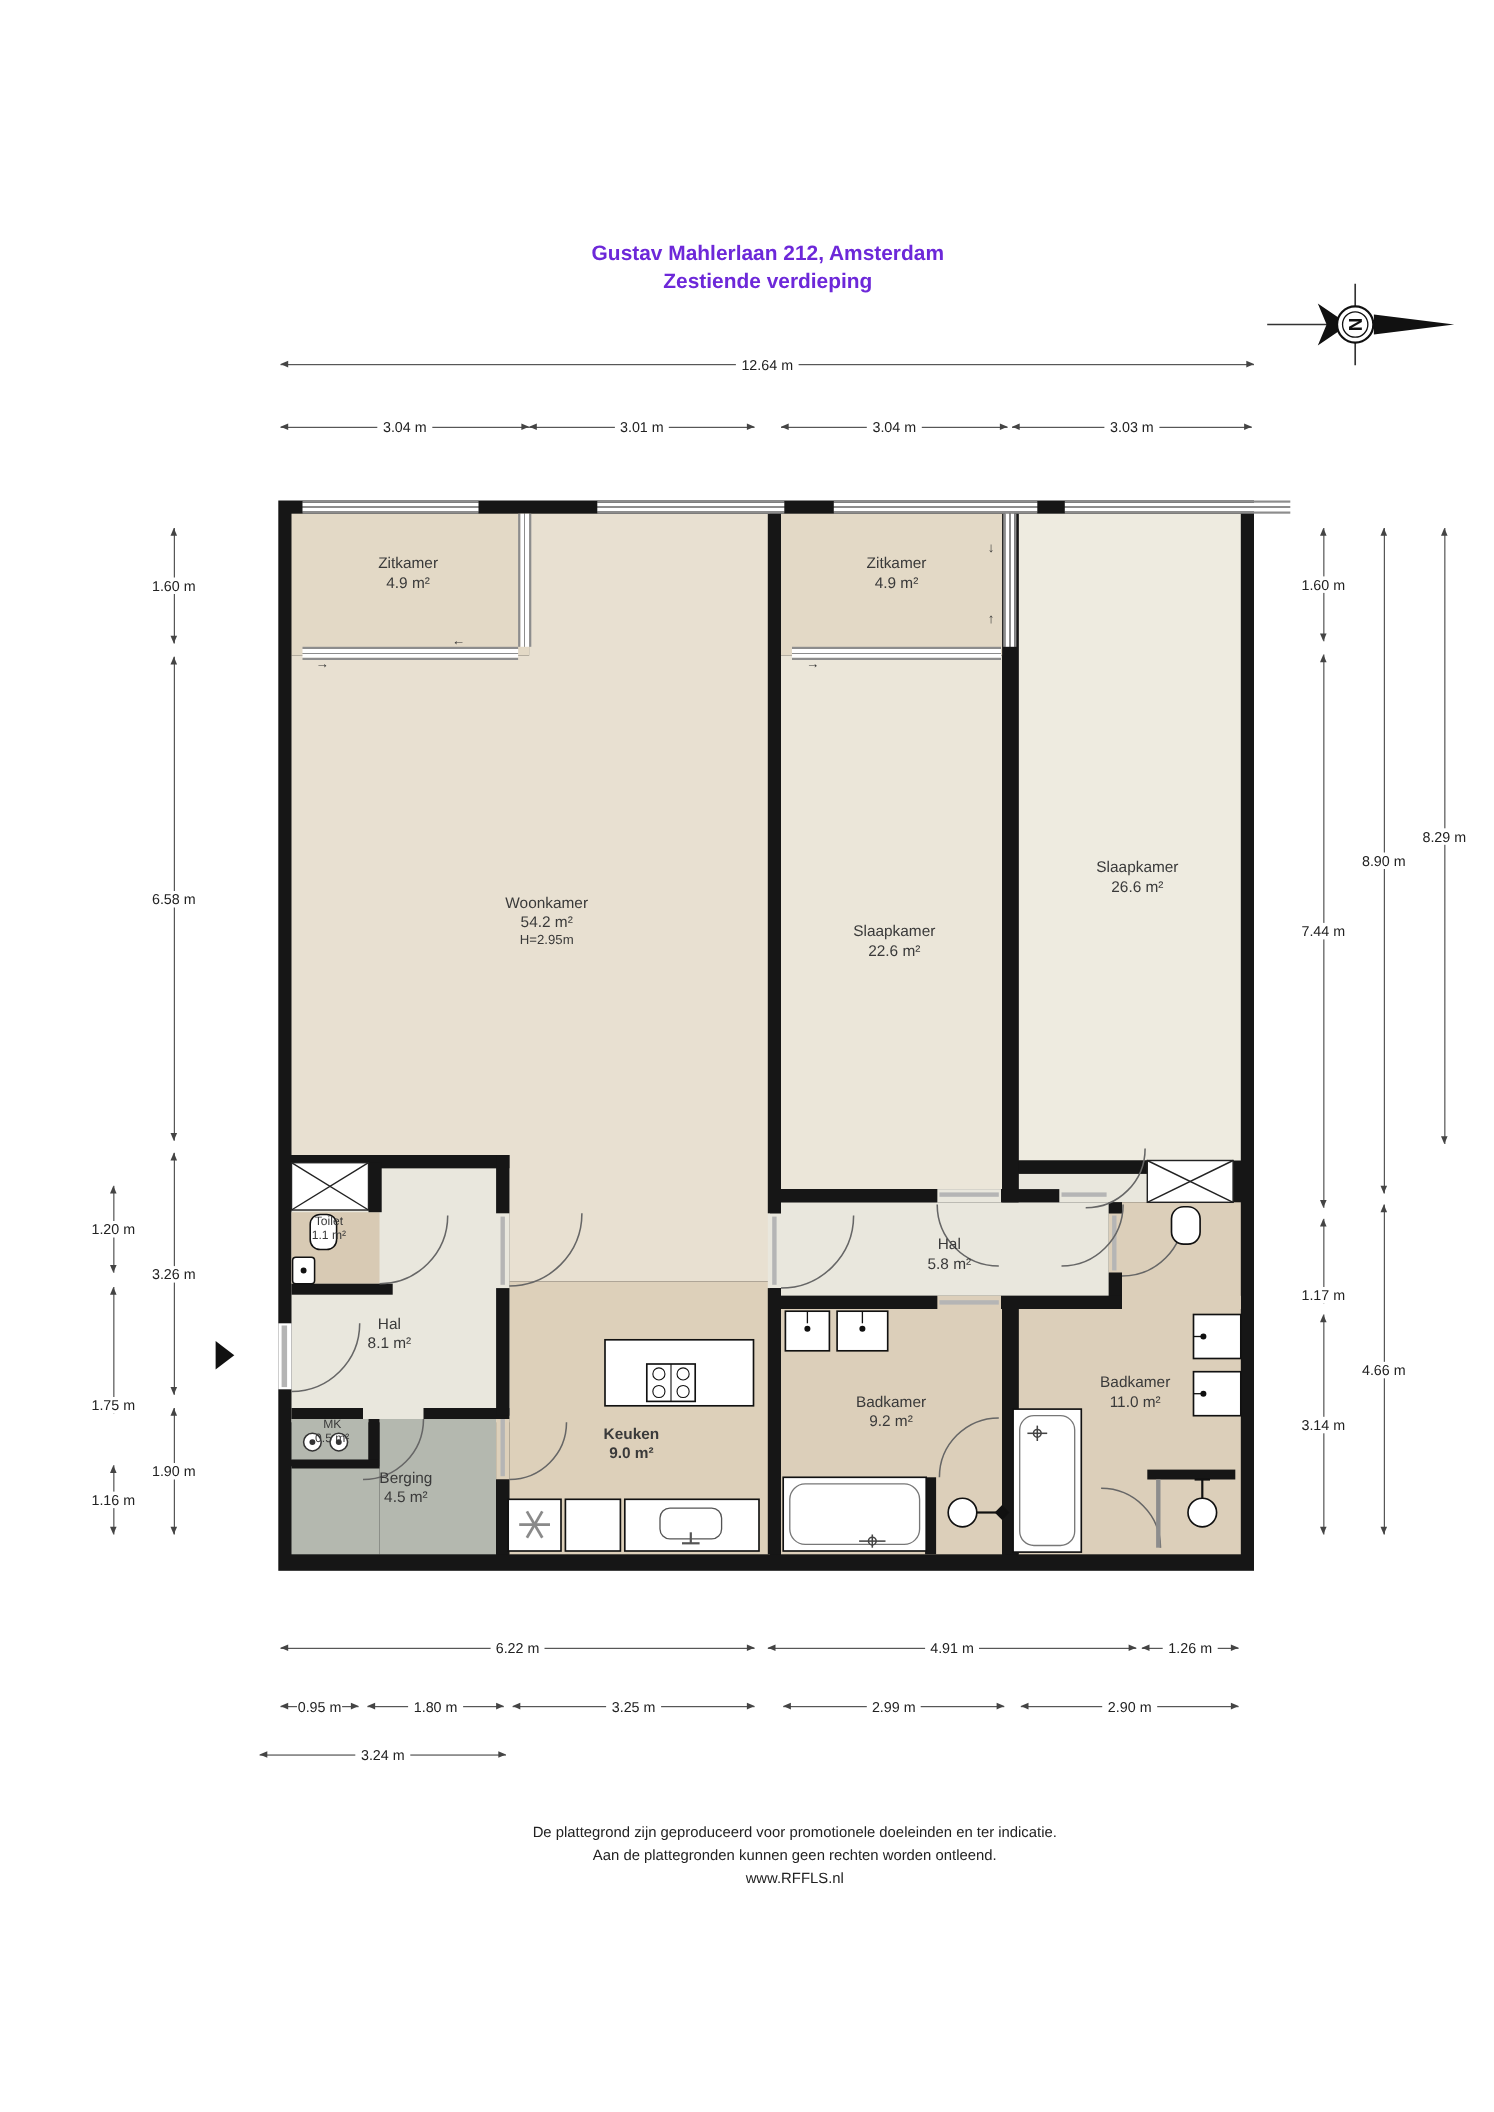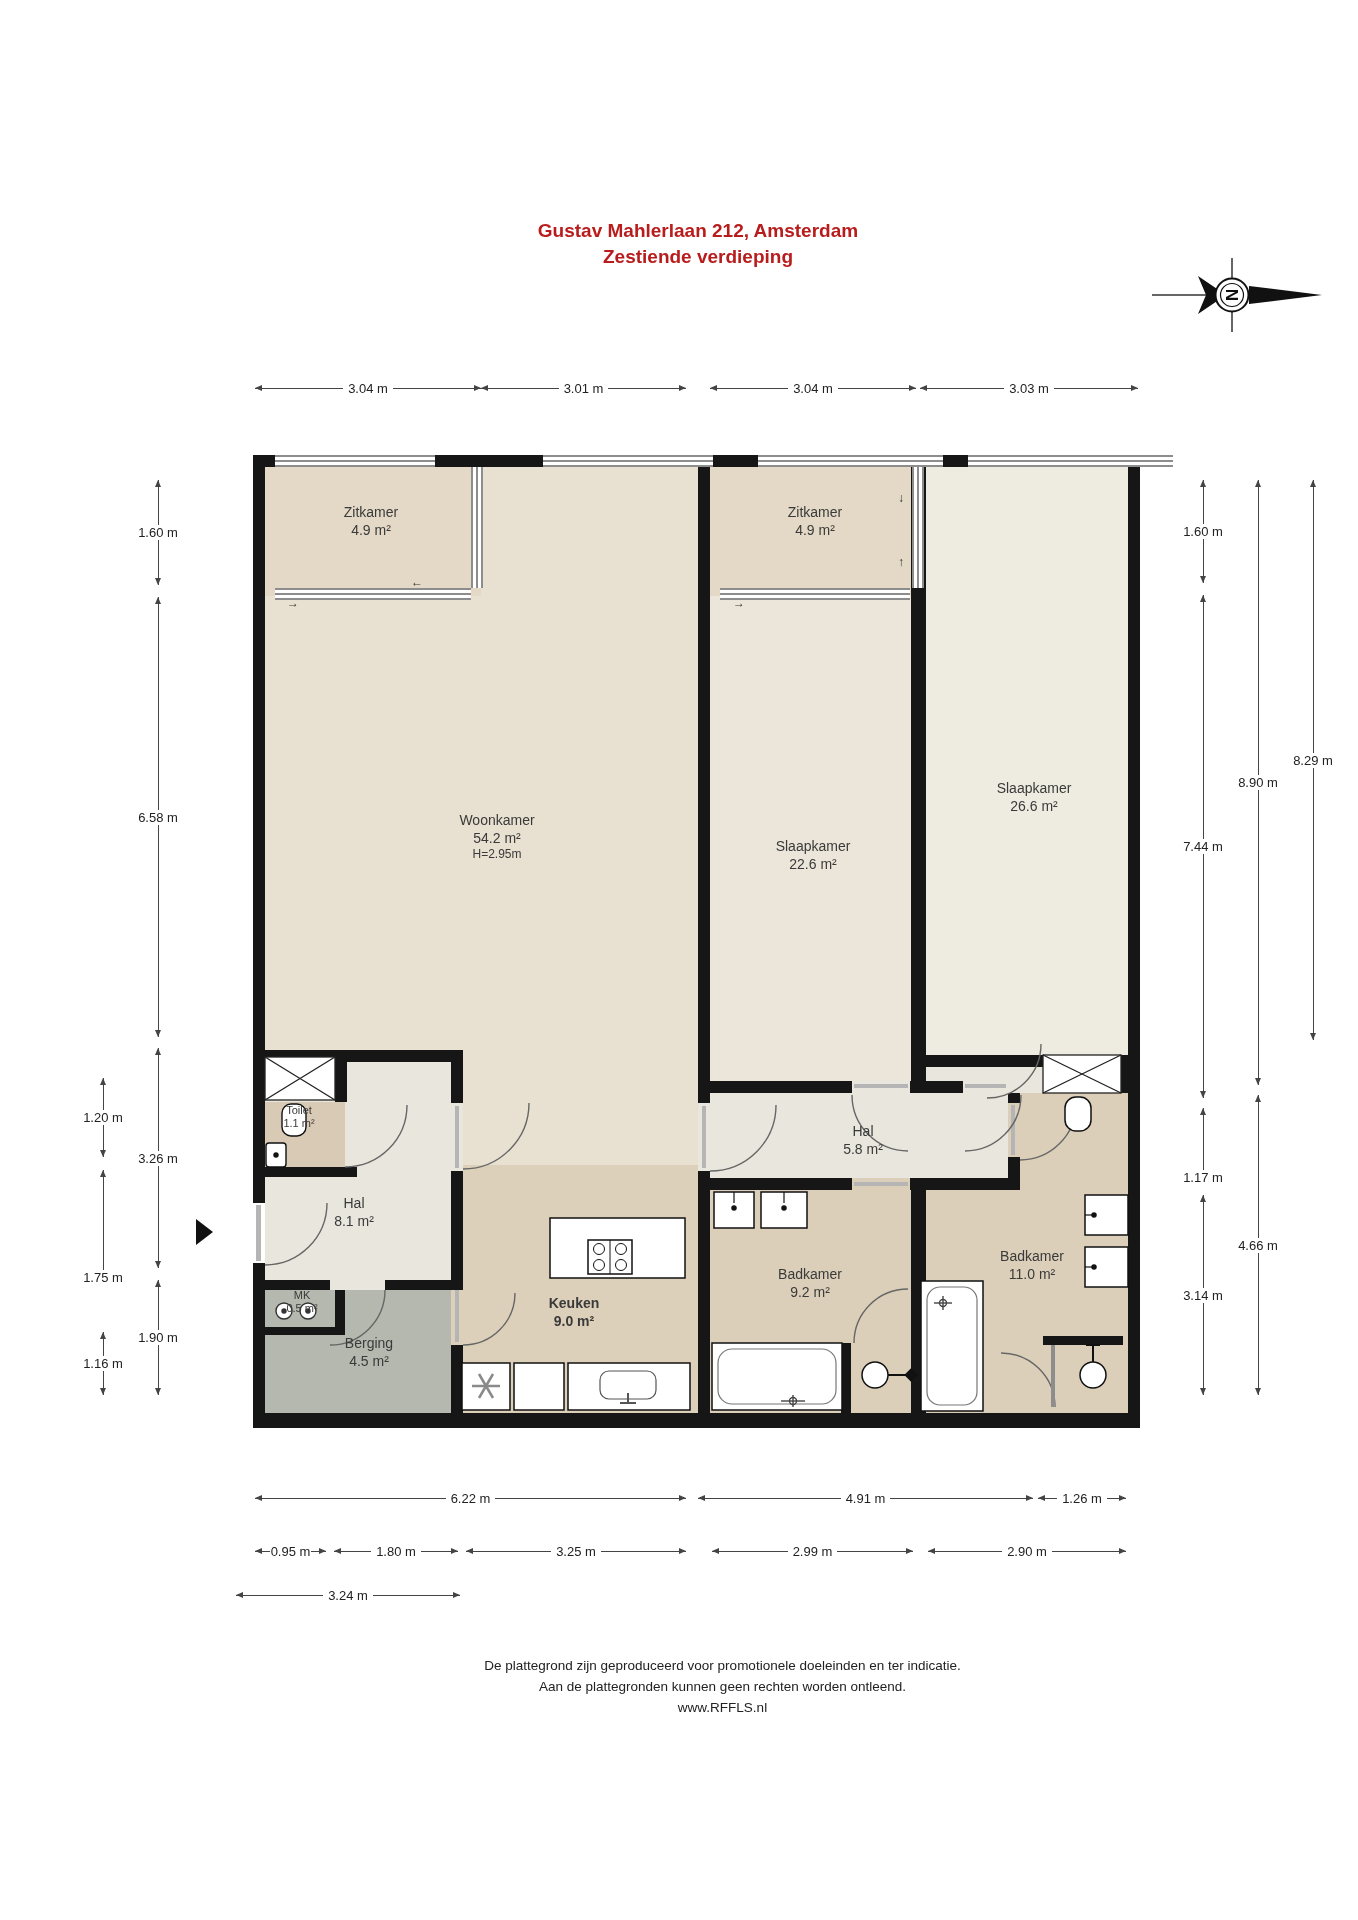--- a/index.html
+++ b/index.html
@@ -25,21 +25,21 @@
         border-bottom:3.5px solid transparent;border-left:7px solid #444;}
   .vdim{position:absolute;width:14px;display:flex;align-items:center;justify-content:center;
         background:linear-gradient(#444,#444) no-repeat center/1px 100%;font-size:13px;color:#222;}
   .vdim::before{content:"";position:absolute;top:0;left:3.5px;border-left:3.5px solid transparent;
         border-right:3.5px solid transparent;border-bottom:7px solid #444;}
   .vdim::after{content:"";position:absolute;bottom:0;left:3.5px;border-left:3.5px solid transparent;
         border-right:3.5px solid transparent;border-top:7px solid #444;}
   .dimlabel{background:#fff;padding:0 5px;z-index:2;white-space:nowrap;}
   .arrowglyph{position:absolute;font-size:12px;color:#333;}
   .title{position:absolute;left:253px;top:218px;width:890px;text-align:center;
-         font-size:19px;font-weight:bold;color:#b91c1c;line-height:1.35;}
+         font-size:19px;font-weight:bold;color:#6d28d9;line-height:1.35;}
   .footer{position:absolute;left:255px;top:1656px;width:935px;text-align:center;
           font-size:13.5px;color:#222;line-height:1.55;}
   .tri-entrance{position:absolute;left:196px;top:1219px;width:0;height:0;
           border-top:13px solid transparent;border-bottom:13px solid transparent;border-left:17px solid #111;}
   svg{position:absolute;overflow:visible;}
 </style>
 </head>
 <body>
 
 <div id="canvas">
@@ -293,20 +293,23 @@
         <div>9.2 m²</div>
     </div>
     <div class="lbl" style="left:779px;top:810px;">
       <div>Badkamer</div>
         <div>11.0 m²</div>
     </div>
   </div>
 
   <div class="tri-entrance"></div>
 
+  <div class="hdim" style="left:255px;top:324px;width:885px;">
+    <span class="dimlabel">12.64 m</span>
+    </div>
   <div class="hdim" style="left:255px;top:381px;width:226px;">
     <span class="dimlabel">3.04 m</span>
     </div>
   <div class="hdim" style="left:481px;top:381px;width:205px;">
     <span class="dimlabel">3.01 m</span>
     </div>
   <div class="hdim" style="left:710px;top:381px;width:206px;">
     <span class="dimlabel">3.04 m</span>
     </div>
   <div class="hdim" style="left:920px;top:381px;width:218px;">

